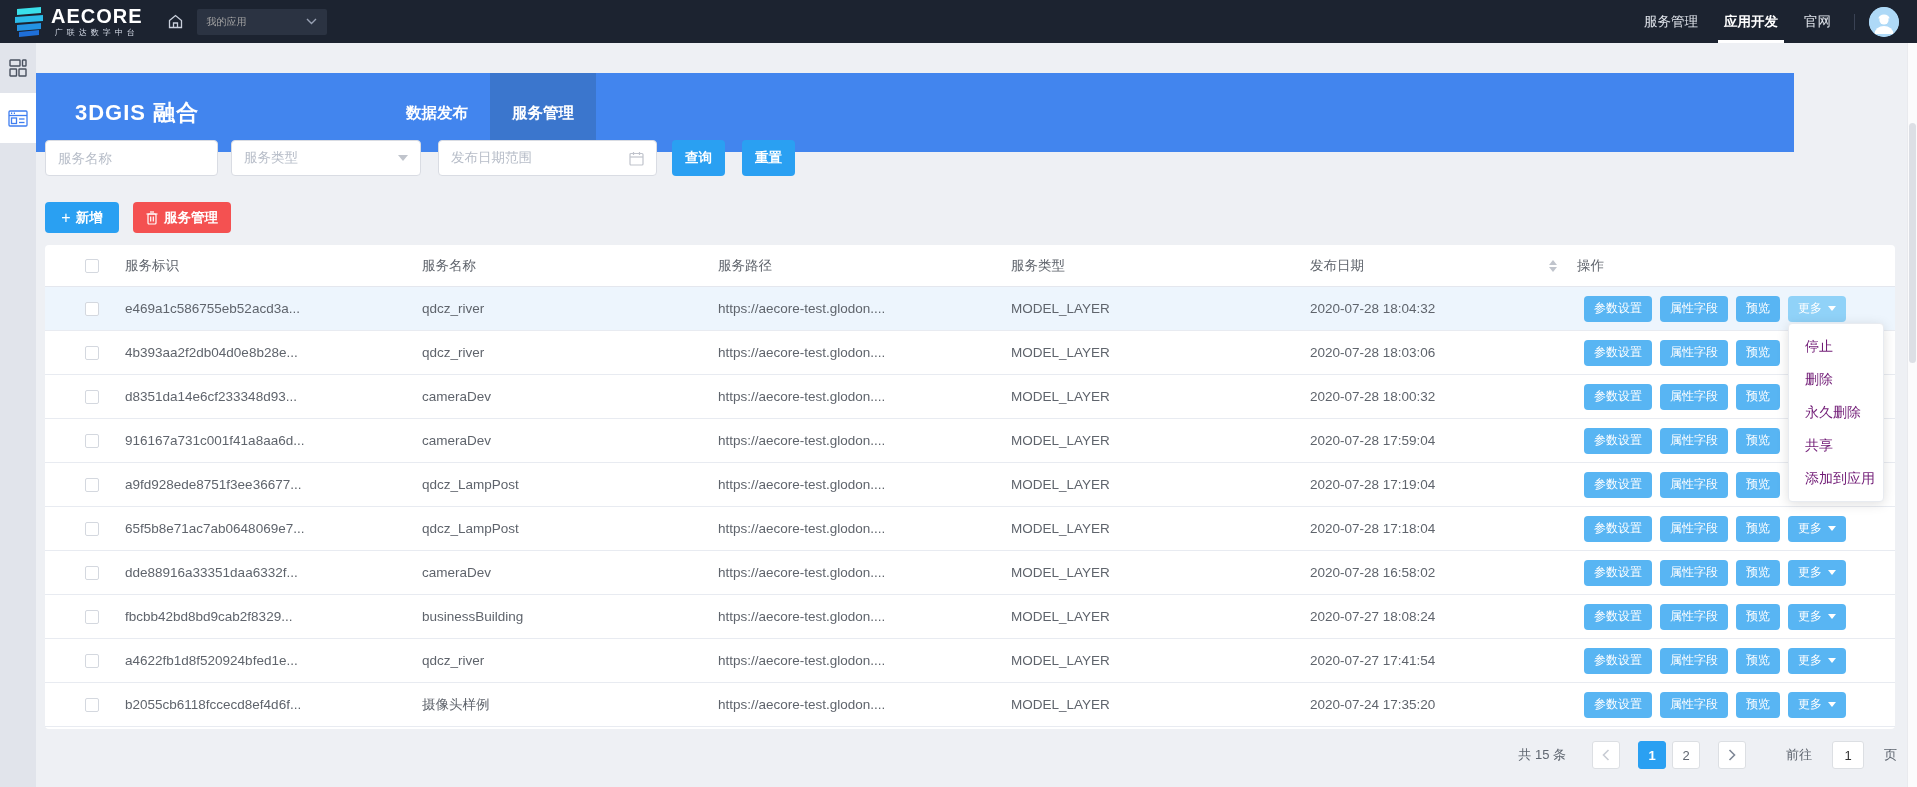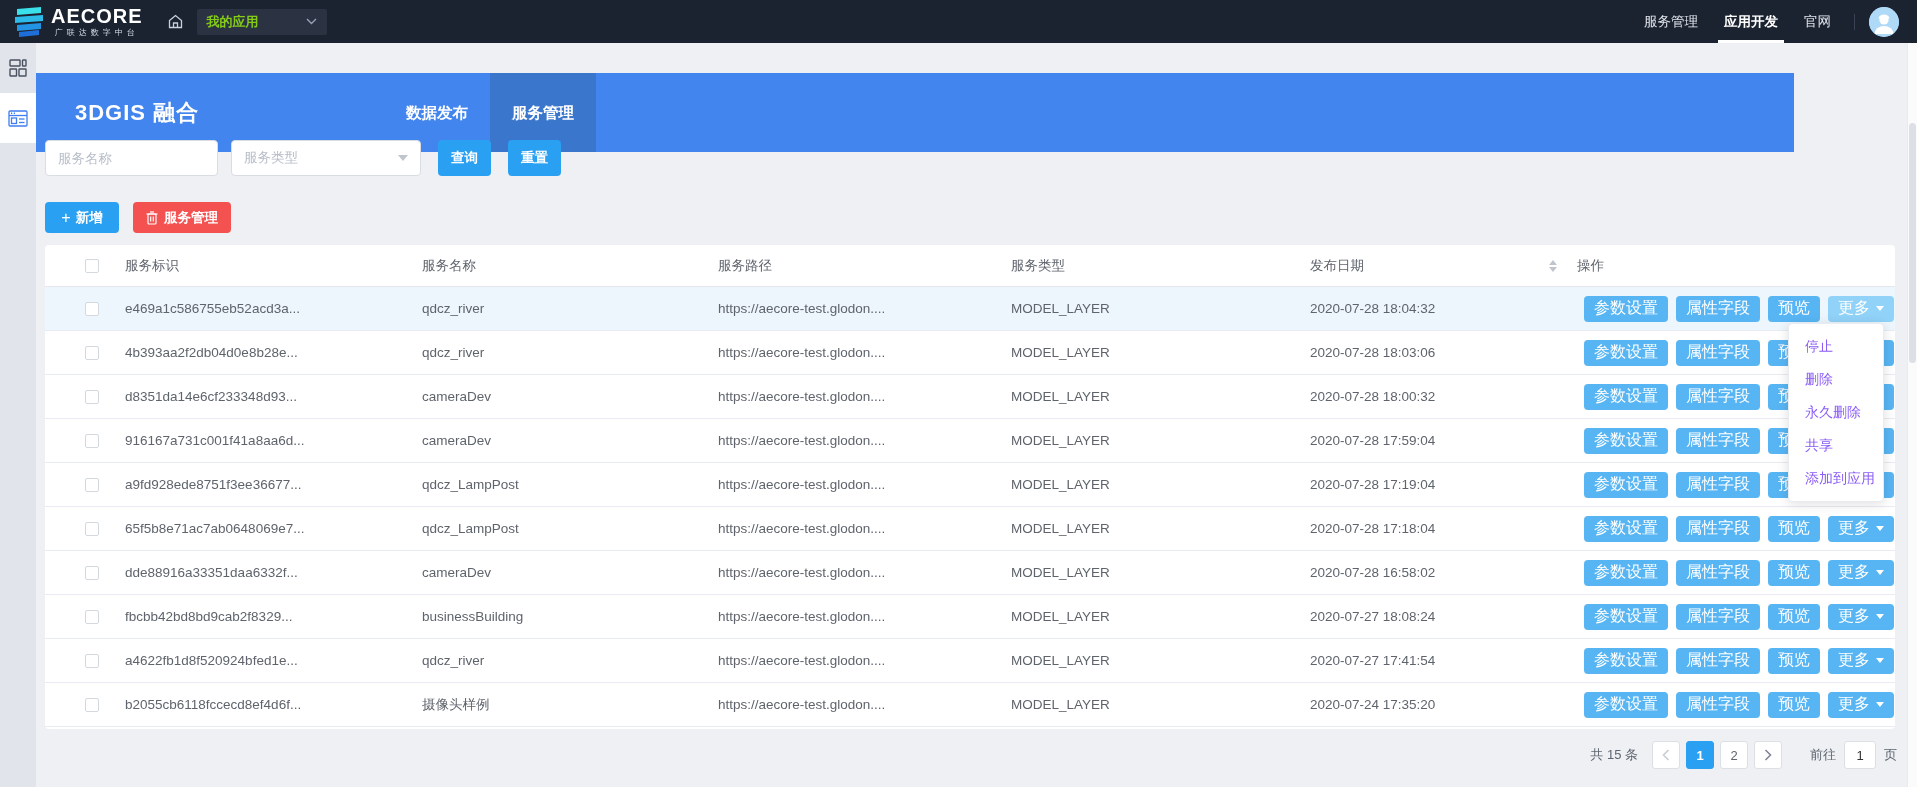--- a/index.html
+++ b/index.html
@@ -13,21 +13,21 @@
   
   .topbar{position:absolute;top:0;left:0;width:1917px;height:43px;background:var(--topbar-bg);
     display:flex;align-items:center;z-index:30;}
   .logo{display:flex;align-items:center;margin-left:10px;text-align:center;}
   .logo-text{margin-left:5px;}
   .brand{color:#fff;font-size:20px;font-weight:bold;letter-spacing:1px;line-height:20px;}
   .brand-sub{color:#d8deea;font-size:8px;letter-spacing:4px;margin-top:1px;white-space:nowrap;}
   .home-btn{margin-left:24px;display:flex;align-items:center;cursor:pointer;}
   .app-select{margin-left:13px;width:130px;height:26px;background:#2b3342;border-radius:2px;
     display:flex;align-items:center;padding:0 10px;cursor:pointer;}
-  .sel-val{color:#84cc16;font-size:13px;flex:1;font-weight:bold;}
+  .sel-val{color:#a3a3a3;font-size:10px;flex:1;}
   .top-nav{margin-left:auto;display:flex;align-items:center;height:100%;}
   .top-link{color:#e0e4eb;font-size:13.5px;margin:0 13px;height:100%;line-height:43px;
     position:relative;cursor:pointer;white-space:nowrap;}
   .top-link.active{color:#fff;font-weight:bold;}
   .top-link.active::after{content:"";position:absolute;left:-6px;right:-6px;bottom:0;height:3px;background:#fff;}
   .top-divider{width:1px;height:16px;background:#3a4254;margin:0 14px 0 10px;}
   .avatar{width:30px;height:30px;border-radius:50%;background:#aed9f7;margin-right:18px;
     display:flex;align-items:center;justify-content:center;overflow:hidden;cursor:pointer;}
   
   .sidebar{position:absolute;top:43px;left:0;width:36px;height:744px;background:#e1e4eb;z-index:20;}
@@ -78,33 +78,33 @@
   .checkbox{display:inline-block;width:14px;height:14px;border:1px solid #d4d8df;border-radius:2px;
     background:#fff;cursor:pointer;vertical-align:middle;}
   .sort{position:absolute;right:20px;top:50%;transform:translateY(-50%);display:inline-flex;
     flex-direction:column;align-items:center;cursor:pointer;}
   .sort-up{width:0;height:0;border-left:4px solid transparent;border-right:4px solid transparent;
     border-bottom:5px solid #c0c4cc;margin-bottom:2px;}
   .sort-down{width:0;height:0;border-left:4px solid transparent;border-right:4px solid transparent;
     border-top:5px solid #c0c4cc;}
   .c-ops{display:flex;gap:8px;align-items:center;padding-left:7px;}
   .rbtn{height:26px;padding:0 10px;background:var(--rowbtn);border:none;border-radius:4px;
-    color:#fff;font-size:16px;cursor:pointer;display:flex;align-items:center;white-space:nowrap;
+    color:#fff;font-size:12px;cursor:pointer;display:flex;align-items:center;white-space:nowrap;
     font-family:"Liberation Sans","DejaVu Sans",sans-serif;}
   .rbtn.open{background:var(--rowbtn-open);}
   .mcaret{width:0;height:0;border-left:4px solid transparent;border-right:4px solid transparent;
     border-top:5px solid #fff;margin-left:6px;}
   
   .more-menu{position:absolute;top:323px;left:1788px;width:96px;background:#fff;border:1px solid #e8ebf0;
     border-radius:4px;box-shadow:0 2px 12px rgba(0,0,0,0.13);padding:6px 0;z-index:40;}
-  .menu-item{height:33px;line-height:33px;padding-left:16px;font-size:14px;color:#8b5cf6;
+  .menu-item{height:33px;line-height:33px;padding-left:16px;font-size:14px;color:#701a75;
     cursor:pointer;white-space:nowrap;}
   
   .pagination{position:absolute;top:741px;right:20px;display:flex;align-items:center;
-    font-size:13px;color:#5f6670;}
+    font-size:13px;color:#5f6670;gap:12px;}
   .total{margin-right:14px;white-space:nowrap;}
   .pbtn,.page{width:28px;height:28px;border:1px solid #dcdfe3;border-radius:3px;background:#fff;
     display:flex;align-items:center;justify-content:center;cursor:pointer;font-size:13px;color:#5f6670;
     font-family:"Liberation Sans","DejaVu Sans",sans-serif;}
   .pages{display:inline-flex;gap:6px;margin:0 6px;}
   .page.cur{background:var(--primary);border-color:var(--primary);color:#fff;font-weight:bold;}
   .goto-label{margin:0 8px 0 28px;}
   .goto-input{width:32px;height:28px;border:1px solid #dcdfe3;border-radius:3px;text-align:center;
     font-size:13px;color:#333;font-family:"Liberation Sans","DejaVu Sans",sans-serif;}
   .unit{margin-left:8px;}
@@ -185,20 +185,29 @@
       <div class="tab">数据发布</div>
       <div class="tab active">服务管理</div>
     </div>
 </section>
 
 <div class="filters">
   <input class="f-input f-name" placeholder="服务名称" style="">
   <div class="f-input f-select">
     <span class="ph">服务类型</span>
     <span class="tri-down"></span>
+  </div>
+  <div class="f-input f-date">
+    <span class="ph">发布日期范围</span>
+    <svg width="15" height="15" viewBox="0 0 15 15" fill="none" stroke="#c0c4cc" stroke-width="1.2">
+      <rect x="1" y="2.5" width="13" height="11.5" rx="1"></rect>
+      <line x1="4.5" y1="1" x2="4.5" y2="4"></line>
+      <line x1="10.5" y1="1" x2="10.5" y2="4"></line>
+      <line x1="1" y1="6" x2="14" y2="6"></line>
+    </svg>
   </div>
   <button class="btn primary btn-search">查询</button>
   <button class="btn primary btn-reset">重置</button>
 </div>
 
 <div class="toolbar">
   <button class="btn primary btn-add">
     <span class="plus">+</span>
     <span>新增</span>
   </button>

